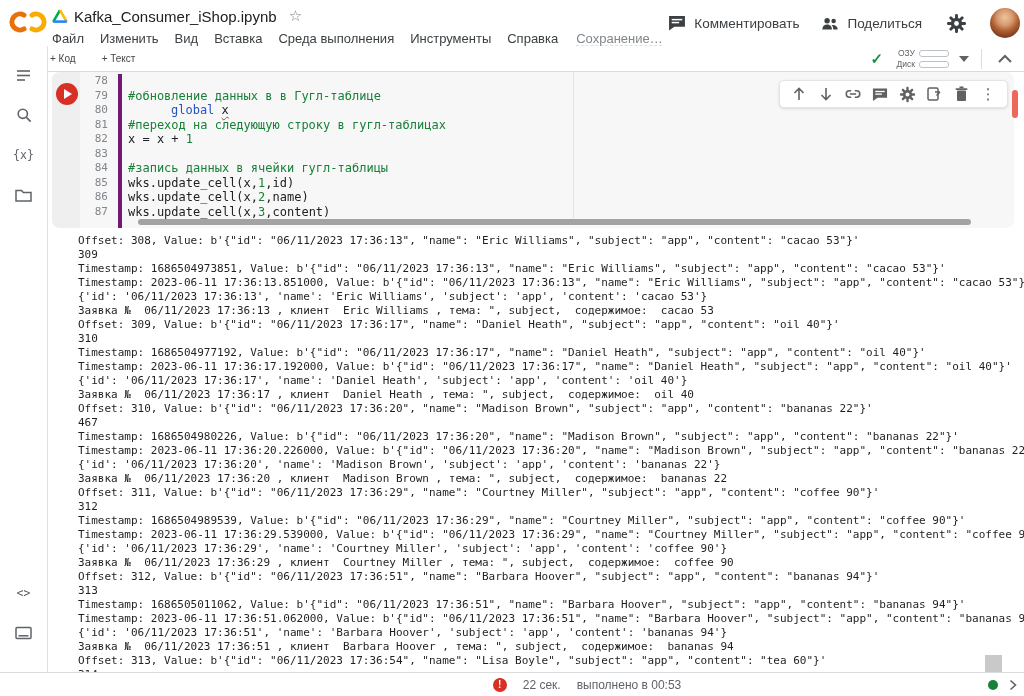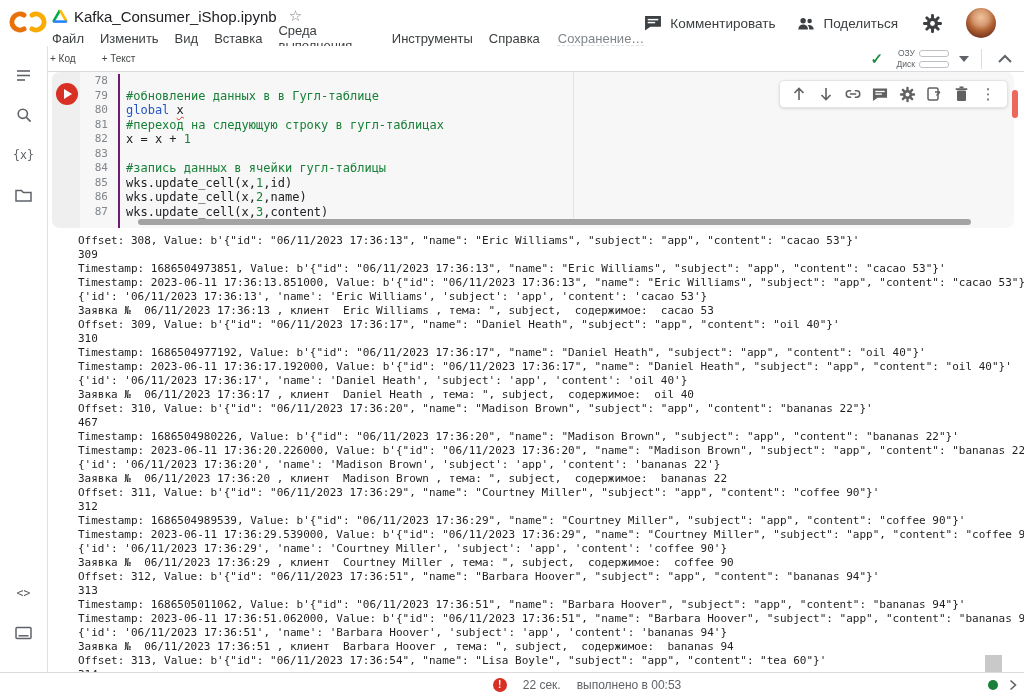--- a/index.html
+++ b/index.html
@@ -12,21 +12,21 @@
   .logo-box { width:50px; padding:8px 0 0 8px; }
   .header-mid { flex:1; padding-top:5px; }
   .title-row { display:flex; align-items:center; height:22px; }
   .drive-icon { margin:0 6px 0 2px; display:inline-flex; }
   .doc-title { font-size:15px; color:#202124; }
   .star { margin-left:12px; color:#80868b; font-size:15px; cursor:pointer; }
   .menubar { display:flex; align-items:center; height:20px; margin-top:1px; }
   .menu-item { font-size:13px; color:#3c4043; padding:0 8px; cursor:pointer; }
   .menu-item:first-child { padding-left:2px; }
   .saving { font-size:13px; color:#80868b; margin-left:10px; text-decoration:underline; text-decoration-style:dashed; text-underline-offset:3px; }
-  .header-right { display:flex; align-items:center; padding:8px 28px 0 0; gap:22px; }
+  .header-right { display:flex; align-items:center; padding:8px 4px 0 0; gap:22px; }
   .hbtn { display:flex; align-items:center; gap:8px; font-size:13.5px; font-weight:500; color:#3c4043; cursor:pointer; white-space:nowrap; }
   .avatar { width:30px; height:30px; border-radius:50%;
             background: radial-gradient(circle at 50% 32%, #f0c39a 0%, #d79b72 30%, #b06134 52%, #7c3a20 78%, #5e2a16 100%); }
 
   
   .toolbar { position:absolute; left:48px; right:0; top:46px; height:26px; background:#fff;
              border-bottom:1px solid #dadce0; display:flex; align-items:center; padding:0 8px 0 2px; }
   .addbtn { font-size:10px; color:#444746; margin-right:26px; cursor:pointer; }
   .toolbar-right { margin-left:auto; display:flex; align-items:center; gap:10px; }
   .check { color:#1e8e3e; font-size:15px; font-weight:bold; }
@@ -51,24 +51,24 @@
   .cell { position:absolute; left:52px; top:72px; width:962px; height:156px; background:#f7f7f7;
           border-radius:8px; display:flex; }
   .gutter { width:28px; background:#efefef; border-radius:8px 0 0 8px; }
   .run-btn { width:22px; height:22px; border-radius:50%; background:#d93025; border:none;
              margin:11px 0 0 4px; display:flex; align-items:center; justify-content:center; cursor:pointer; }
   .play-tri { width:0; height:0; border-left:8px solid #fff; border-top:5px solid transparent;
               border-bottom:5px solid transparent; margin-left:2px; }
   .editor { flex:1; display:flex; position:relative; padding-top:2px; font-family:"DejaVu Sans Mono", monospace; font-size:12px; }
   .linenos { width:38px; text-align:right; padding-right:10px; color:#80868b; font-size:11px; }
   .lineno { height:14.5px; line-height:14.5px; }
-  .codearea { flex:1; border-left:2px solid #701a75; padding-left:6px; }
+  .codearea { flex:1; border-left:4px solid #701a75; padding-left:6px; }
   .code-line { height:14.5px; line-height:14.5px; white-space:pre; }
   .tok-comment { color:#188038; }
-  .tok-keyword { color:#2455c3; }
+  .tok-keyword { color:#2455c3;margin-left:43px; }
   .tok-number  { color:#1a7f37; }
   .tok-plain   { color:#202124; }
   .tok-error   { color:#202124; text-decoration:underline; text-decoration-style:wavy;
                  text-decoration-color:#d93025; text-decoration-thickness:1px; text-underline-offset:2px; }
   .ruler { position:absolute; left:493px; top:0; bottom:10px; width:1px; background:#e3e3e3; }
   .hscroll { position:absolute; left:58px; top:147px; width:833px; height:6px; background:#a3a3a3; border-radius:3px; }
   .cell-toolbar { position:absolute; top:8px; right:6px; background:#fff; border:1px solid #e4e4e4;
                   border-radius:5px; box-shadow:0 1px 3px rgba(0,0,0,.12); display:flex; align-items:center;
                   gap:7px; padding:3px 9px; }
   .ct-icon { width:20px; height:20px; display:flex; align-items:center; justify-content:center;

